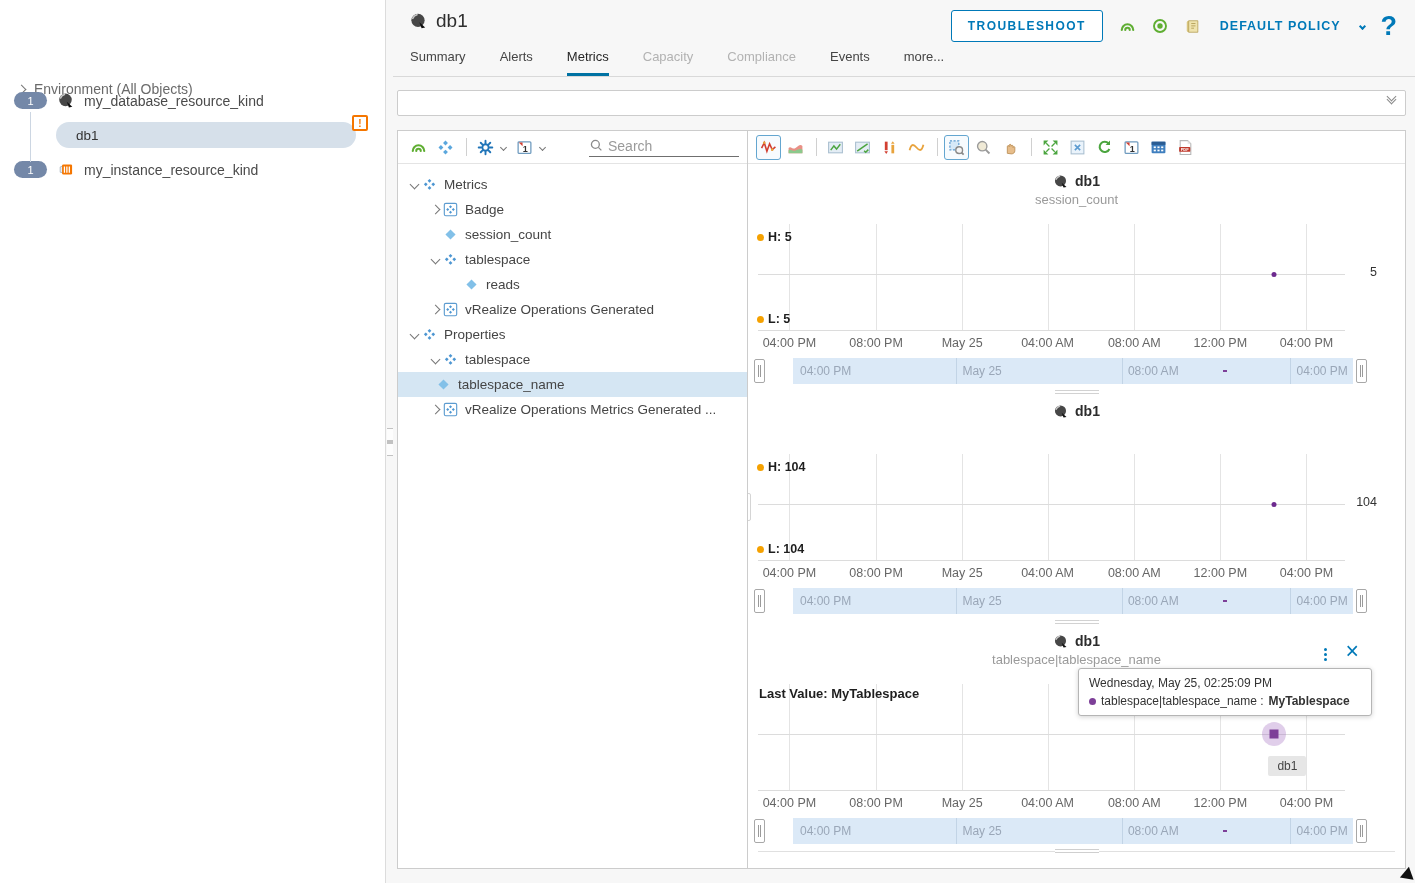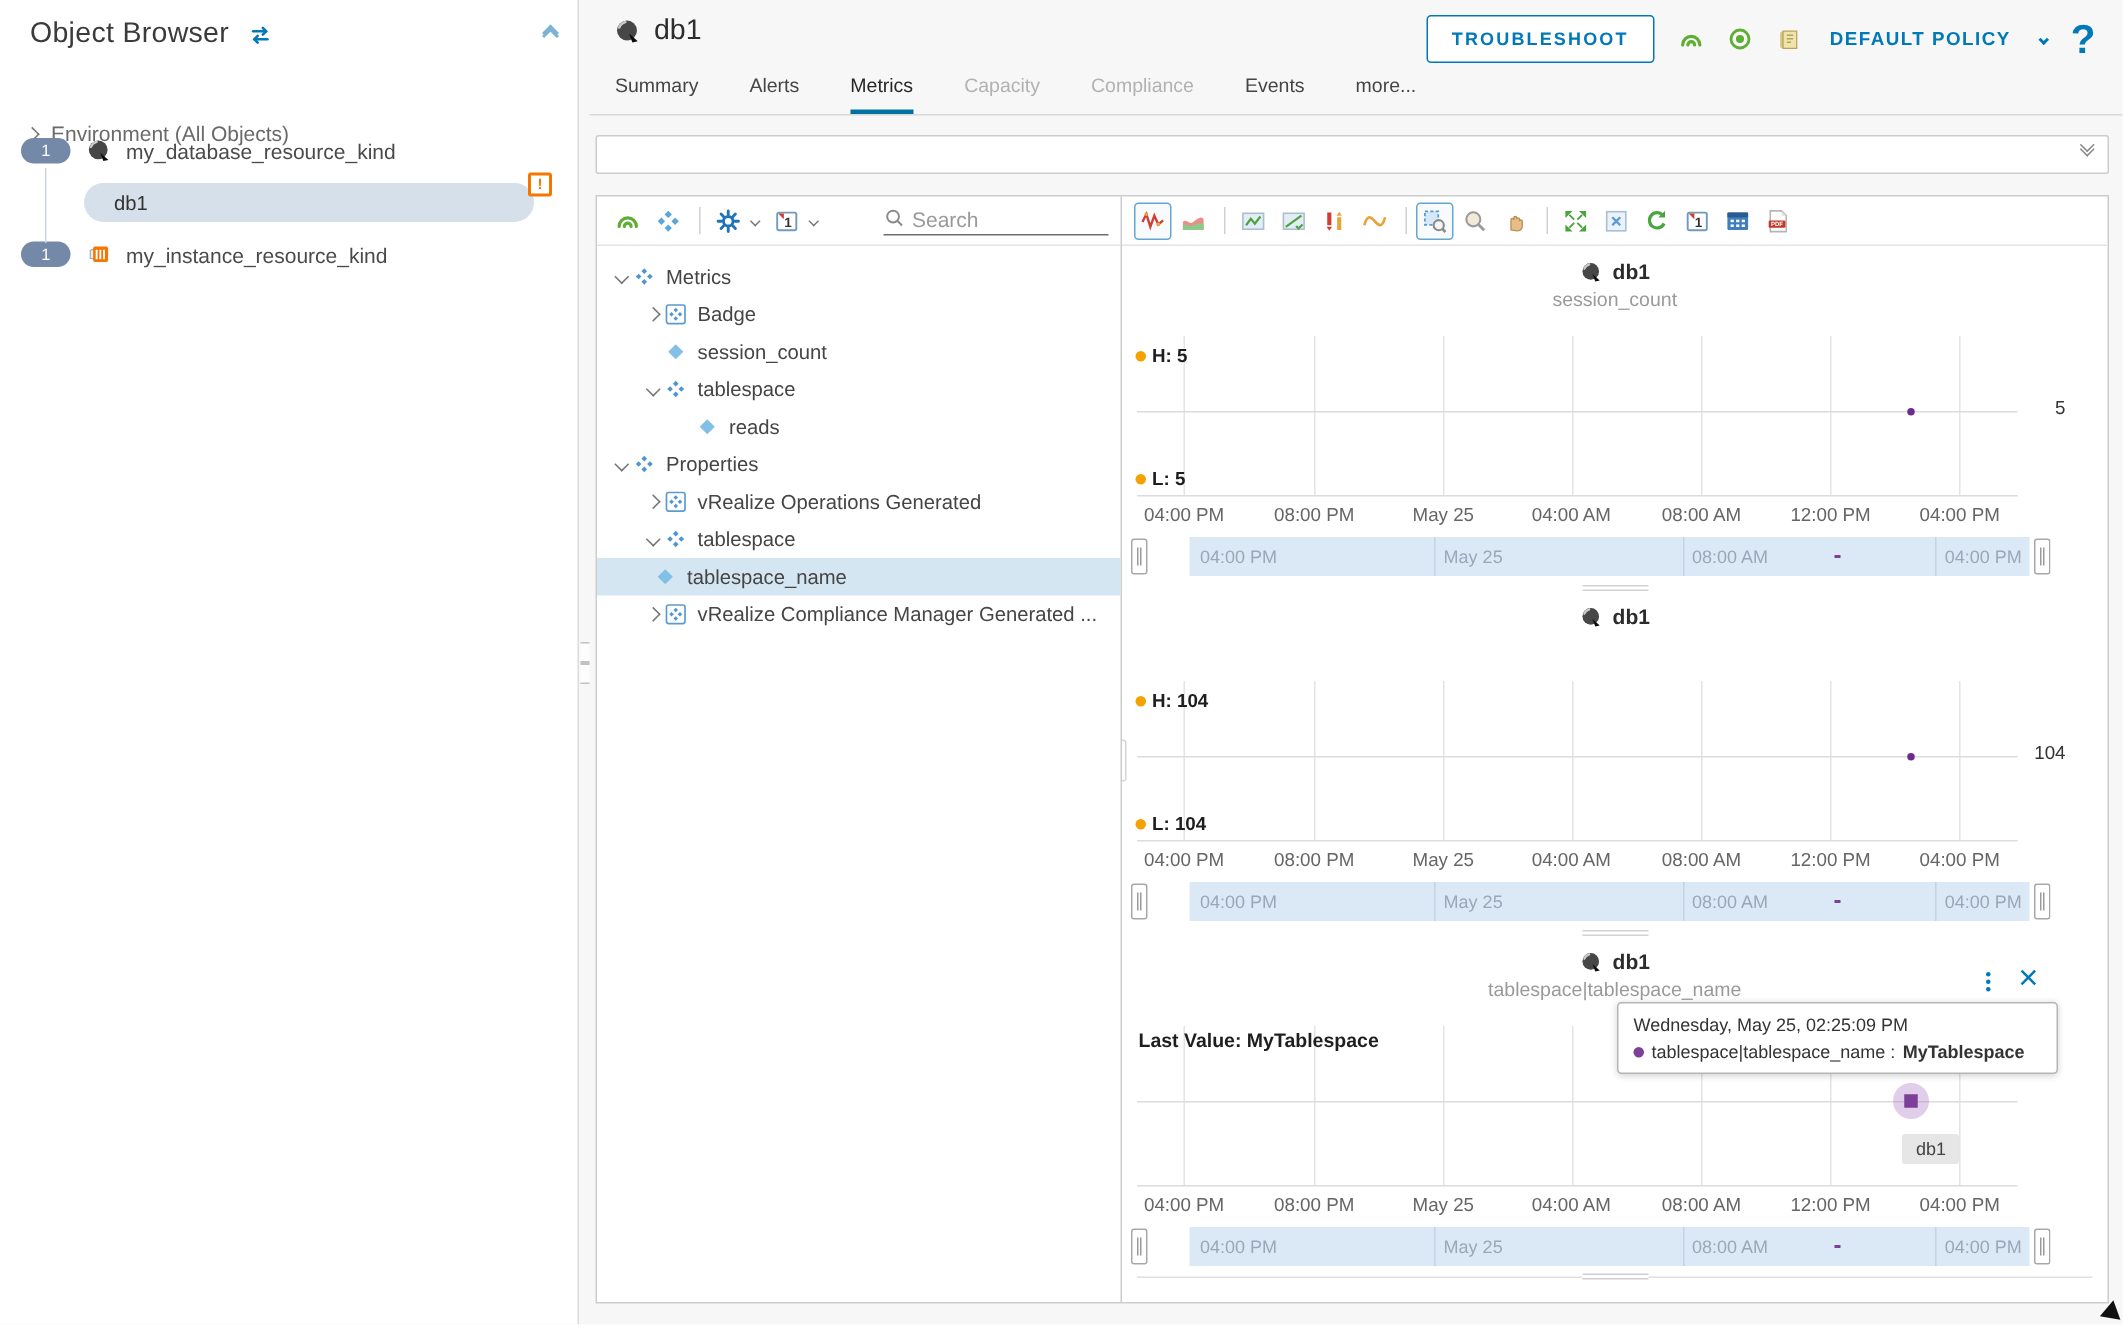--- a/index.html
+++ b/index.html
@@ -103,39 +103,20 @@
   .sl-lab{position:absolute;top:6px;font-size:12px;color:#9aa7b8;white-space:nowrap;z-index:1}
   .sl-dash{position:absolute;top:12px;width:4px;height:2px;background:#7d3f98;z-index:1}
   .sl-handle{position:absolute;top:1px;width:11px;height:24px;background:#fff;border:1px solid #a8a8a8;border-radius:2px;z-index:3;cursor:ew-resize}
   .sl-handle::after{content:"";position:absolute;left:3px;right:3px;top:5px;bottom:5px;border-left:1px solid #9a9a9a;border-right:1px solid #9a9a9a}
   .cursor{position:absolute;right:0px;bottom:0px;width:0;height:0;border-left:12px solid #111;border-top:7px solid transparent;border-bottom:7px solid transparent;transform:rotate(40deg)}
 </style>
 </head>
 <body>
 
 <div class="sidebar">
-  <div class="sb-head">
-    <span class="sb-title">Object Browser</span>
-    <span class="icon" id="sb-sync">
-        <span class="icon">
-          <svg width="17" height="17" viewBox="0 0 16 16">
-            <g fill="none" stroke="#0079b8" stroke-width="1.6" stroke-linecap="round">
-              <path d="M3.5 5.5h8"></path>
-              <path d="M9.6 3.4l2.1 2.1-2.1 2.1"></path>
-              <path d="M12.5 10.5h-8"></path>
-              <path d="M6.4 8.4l-2.1 2.1 2.1 2.1"></path>
-            </g>
-          </svg>
-        </span>
-      </span>
-    <span class="sb-collapse dbl-chev">
-        <span></span>
-        <span></span>
-      </span>
-  </div>
   <div class="env-row">
     <span class="cv right"></span>
     <span>Environment (All Objects)</span>
   </div>
   <div id="sb-groups">
       <div class="g-row" style="top: 92px;">
         <span class="g-badge">1</span>
         <span class="icon">
           <svg width="17" height="17" viewBox="0 0 16 16">
             <circle cx="8" cy="7.4" r="5.9" fill="#474747"></circle>
@@ -353,53 +334,53 @@
           </div>
           <div class="trow" style="padding-left: 50px;">
             <span class="tg"></span>
             <span class="icon">
               <svg width="15" height="15" viewBox="0 0 16 16">
                 <path d="M8 2.6 13.4 8 8 13.4 2.6 8z" fill="#82c0e8"></path>
               </svg>
             </span>
             <span>reads</span>
           </div>
-          <div class="trow" style="padding-left: 8px;">
-            <span class="tg">
-              <span class="cv down"></span>
-            </span>
-            <span class="icon">
-              <svg width="15" height="15" viewBox="0 0 16 16">
-                <g fill="#4d96d2">
-                  <path d="M8 2 10 4 8 6 6 4z"></path>
-                  <path d="M4 5.8 6 7.8 4 9.8 2 7.8z"></path>
-                  <path d="M12 5.8 14 7.8 12 9.8 10 7.8z"></path>
-                  <path d="M8 9.6 10 11.6 8 13.6 6 11.6z"></path>
-                </g>
-              </svg>
-            </span>
-            <span>Properties</span>
-          </div>
           <div class="trow" style="padding-left: 29px;">
             <span class="tg">
               <span class="cv right"></span>
             </span>
             <span class="icon">
               <svg width="15" height="15" viewBox="0 0 16 16">
                 <rect x="1.4" y="1.4" width="13.2" height="13.2" rx="1.6" fill="#fff" stroke="#5b9bd0" stroke-width="1.2"></rect>
                 <g fill="#4d96d2">
                   <path d="M8 3.4 9.6 5 8 6.6 6.4 5z"></path>
                   <path d="M5 6.4 6.6 8 5 9.6 3.4 8z"></path>
                   <path d="M11 6.4 12.6 8 11 9.6 9.4 8z"></path>
                   <path d="M8 9.4 9.6 11 8 12.6 6.4 11z"></path>
                 </g>
               </svg>
             </span>
             <span>vRealize Operations Generated</span>
           </div>
+          <div class="trow" style="padding-left: 8px;">
+            <span class="tg">
+              <span class="cv down"></span>
+            </span>
+            <span class="icon">
+              <svg width="15" height="15" viewBox="0 0 16 16">
+                <g fill="#4d96d2">
+                  <path d="M8 2 10 4 8 6 6 4z"></path>
+                  <path d="M4 5.8 6 7.8 4 9.8 2 7.8z"></path>
+                  <path d="M12 5.8 14 7.8 12 9.8 10 7.8z"></path>
+                  <path d="M8 9.6 10 11.6 8 13.6 6 11.6z"></path>
+                </g>
+              </svg>
+            </span>
+            <span>Properties</span>
+          </div>
           <div class="trow" style="padding-left: 29px;">
             <span class="tg">
               <span class="cv down"></span>
             </span>
             <span class="icon">
               <svg width="15" height="15" viewBox="0 0 16 16">
                 <g fill="#4d96d2">
                   <path d="M8 2 10 4 8 6 6 4z"></path>
                   <path d="M4 5.8 6 7.8 4 9.8 2 7.8z"></path>
                   <path d="M12 5.8 14 7.8 12 9.8 10 7.8z"></path>
@@ -426,21 +407,21 @@
               <svg width="15" height="15" viewBox="0 0 16 16">
                 <rect x="1.4" y="1.4" width="13.2" height="13.2" rx="1.6" fill="#fff" stroke="#5b9bd0" stroke-width="1.2"></rect>
                 <g fill="#4d96d2">
                   <path d="M8 3.4 9.6 5 8 6.6 6.4 5z"></path>
                   <path d="M5 6.4 6.6 8 5 9.6 3.4 8z"></path>
                   <path d="M11 6.4 12.6 8 11 9.6 9.4 8z"></path>
                   <path d="M8 9.4 9.6 11 8 12.6 6.4 11z"></path>
                 </g>
               </svg>
             </span>
-            <span>vRealize Compliance Manager Generated ...</span>
+            <span>vRealize Operations Metrics Generated ...</span>
           </div>
         </div>
     </div>
 
     <div class="cpanel">
       <div class="p-grip"></div>
       <div class="p-toolbar" id="charts-toolbar">
           <button class="tbn selected">
             <span class="icon">
               <svg width="17" height="17" viewBox="0 0 16 16">

